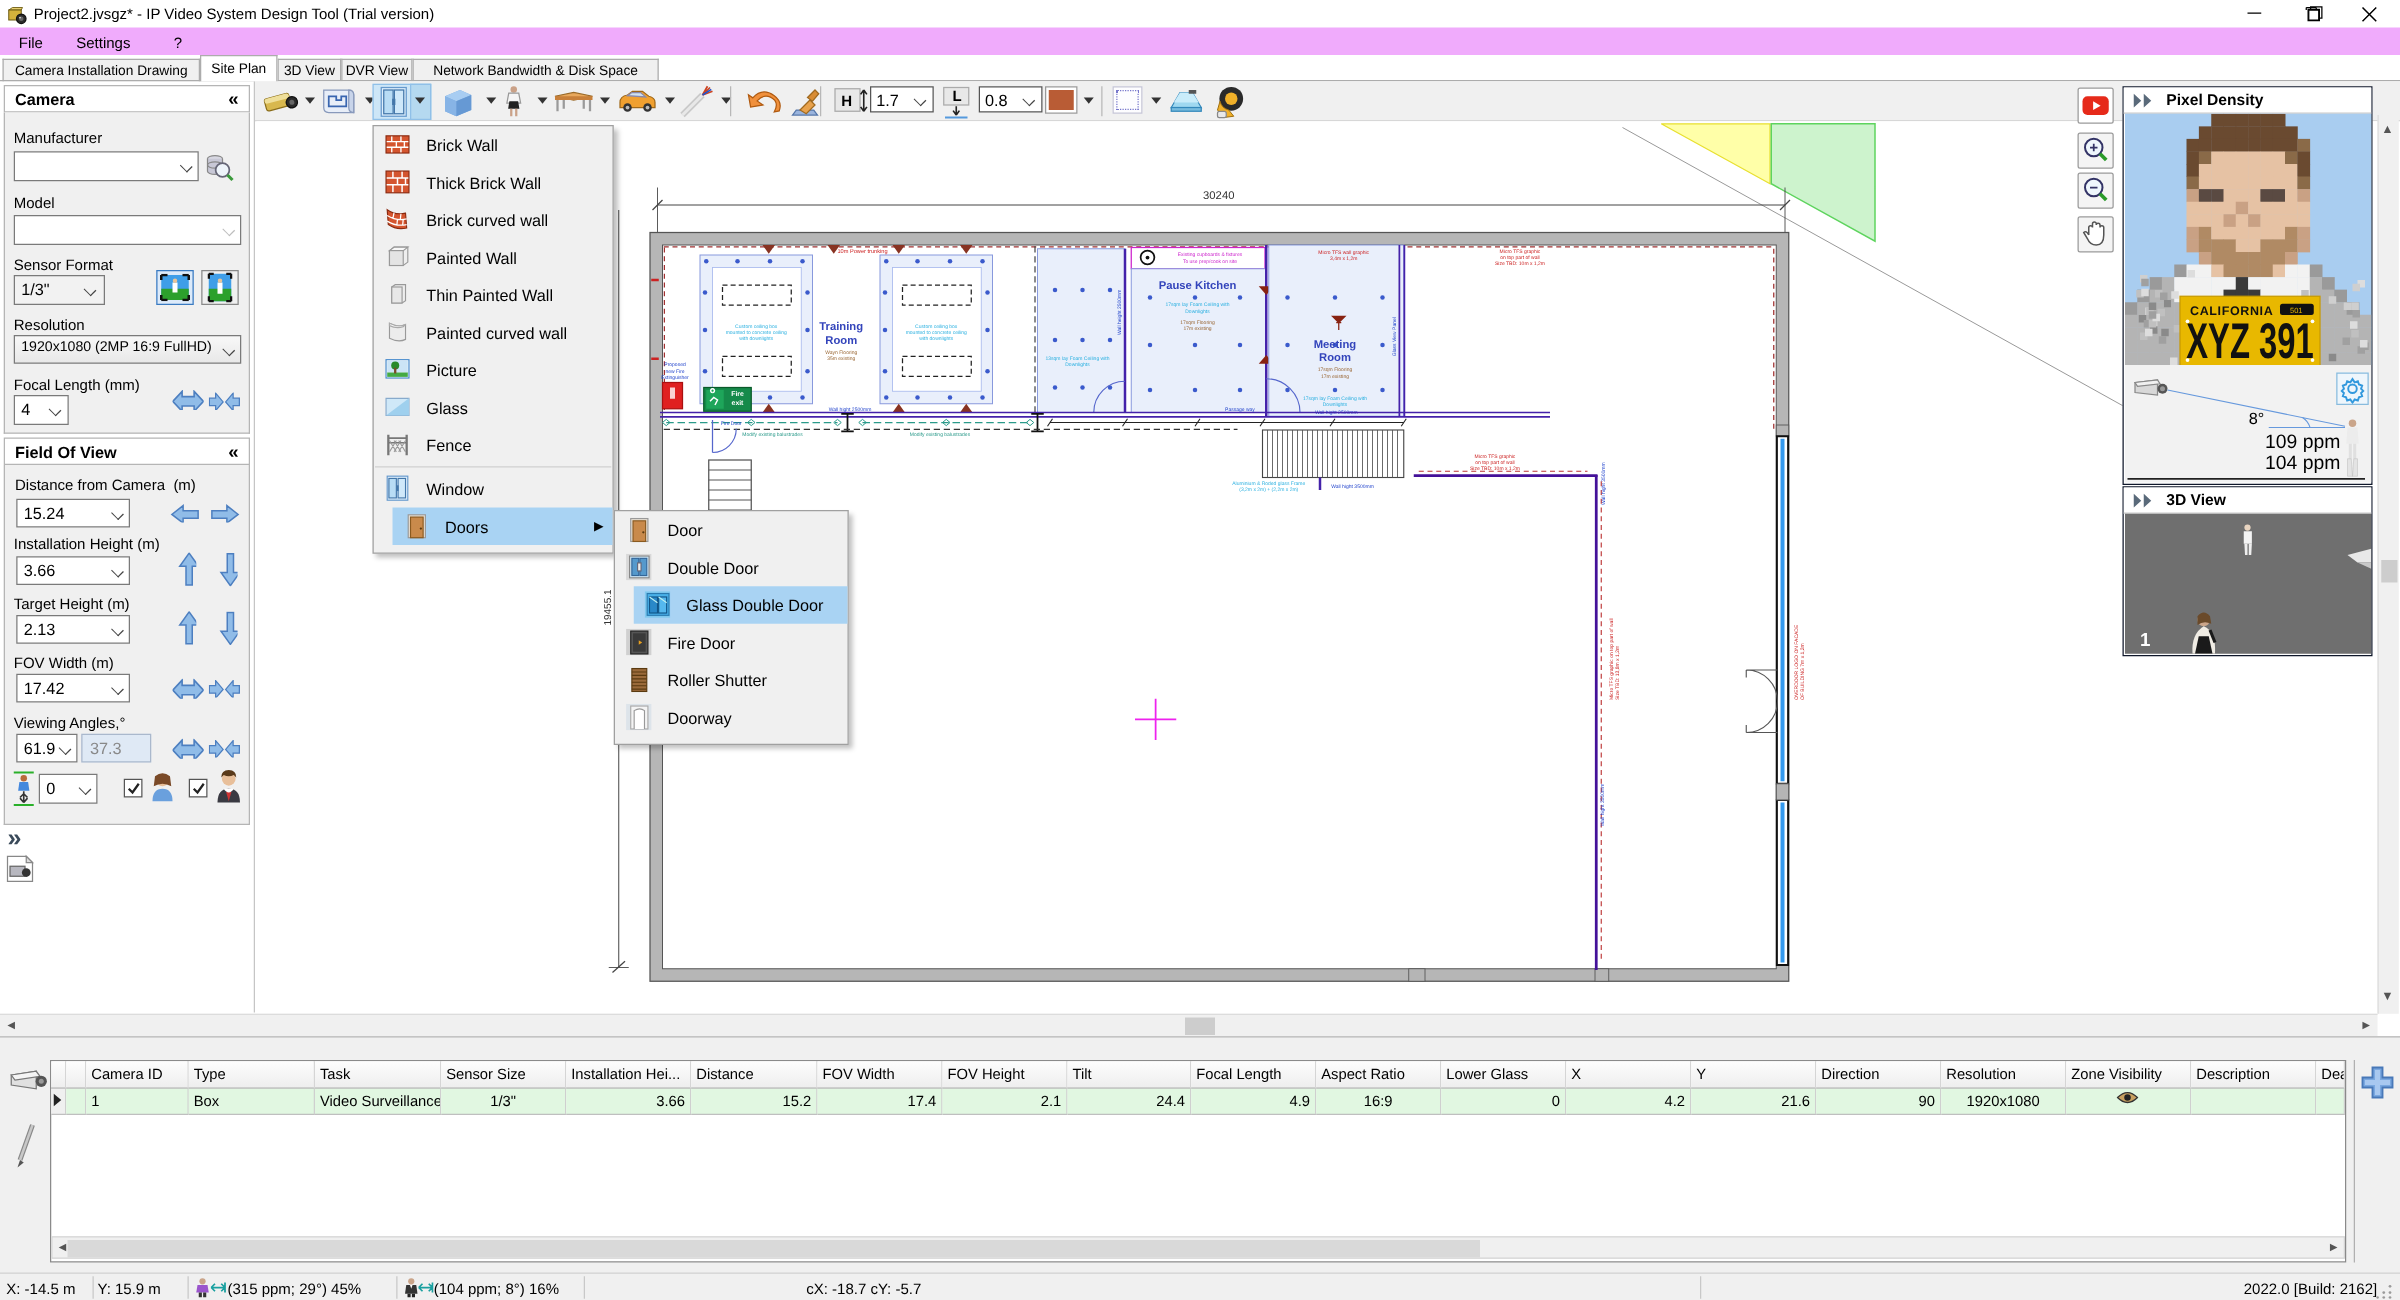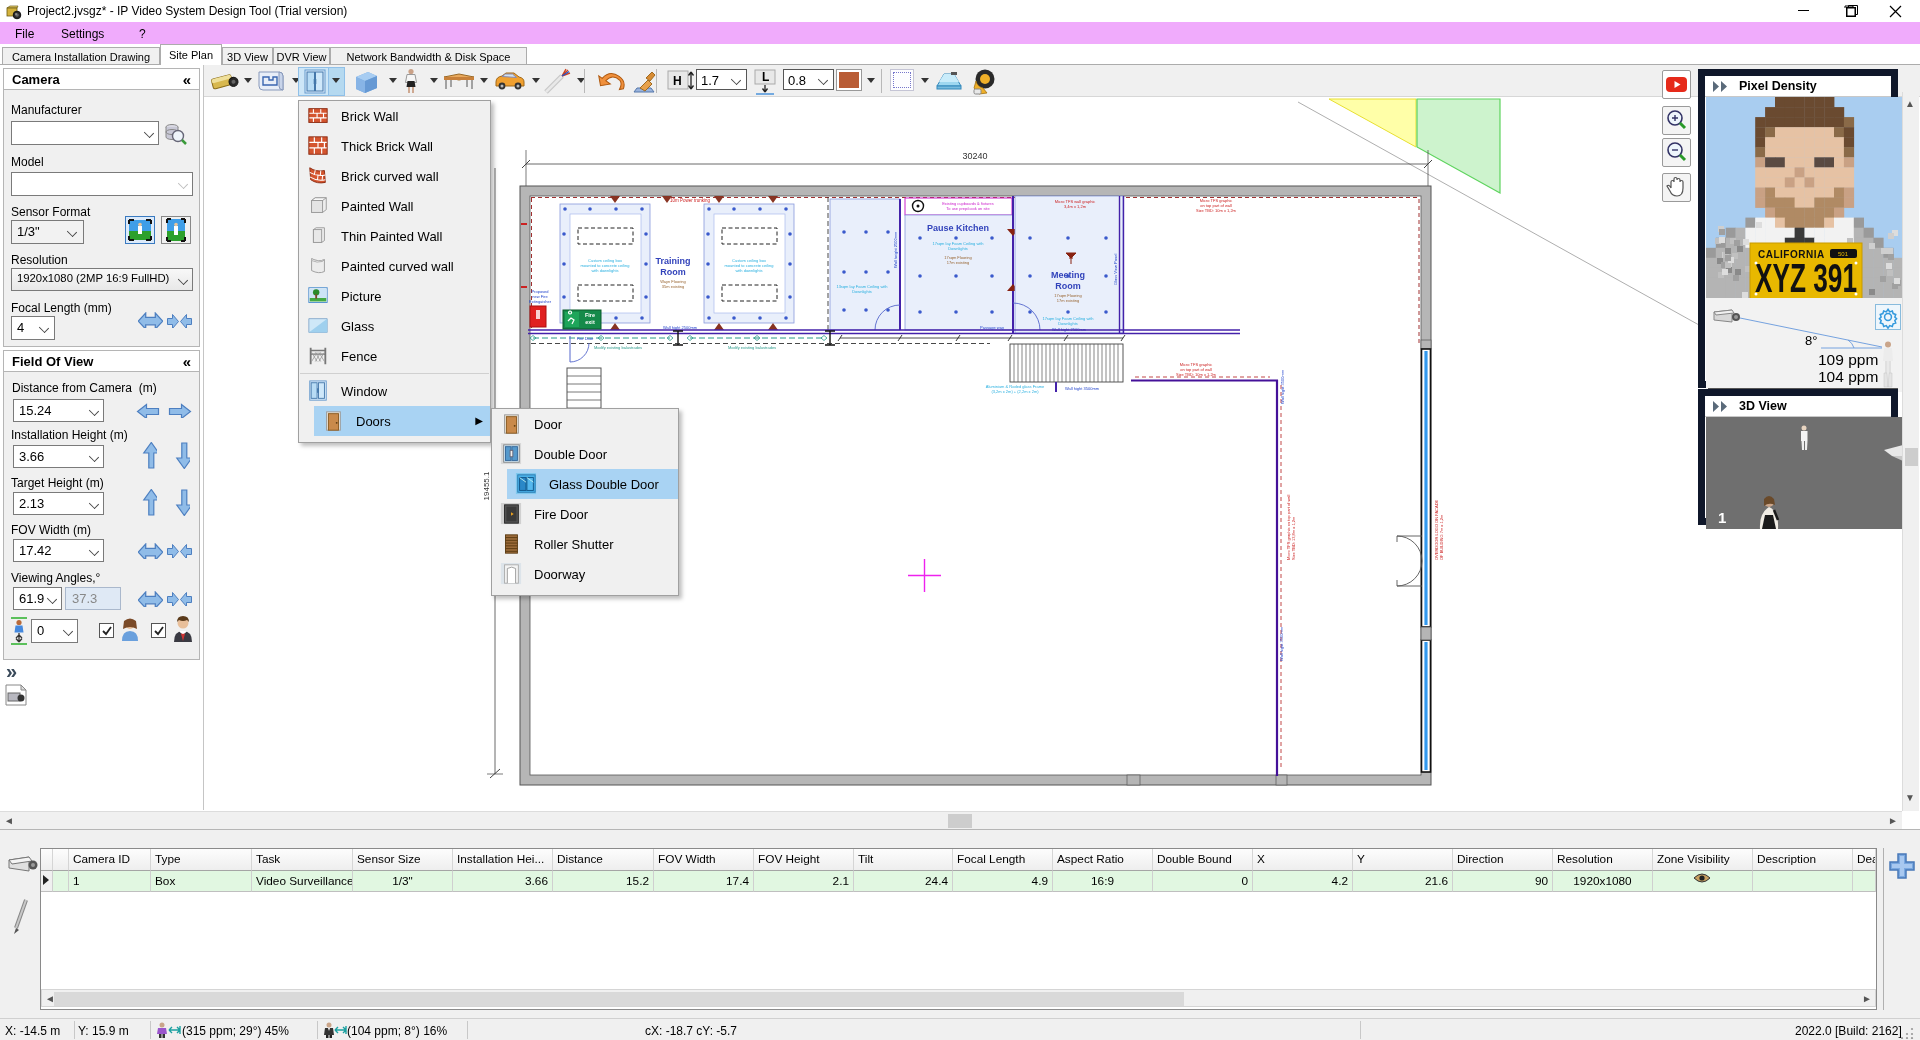--- a/index.html
+++ b/index.html
@@ -30,21 +30,21 @@
 .sbthumb { position:absolute; background:#cdcdcd; }
 .sbarr { position:absolute; font-size:10px; color:#555; text-align:center; }
 
 .menu { position:absolute; background:#f0f0f0; border:1px solid #a0a0a0; box-shadow:3px 3px 4px rgba(0,0,0,0.25); z-index:20; }
 .mitem { position:relative; height:30px; font-size:13px; color:#000; }
 .mitem .mic { position:absolute; left:8px; top:4px; width:22px; height:22px; }
 .mitem .mtx { position:absolute; left:42px; top:8px; }
 .msep { height:1px; background:#d0d0d0; margin:2px 1px; }
 .mhl { background:#a9d3f3;margin-left:15px; }
 
-.rpanel { position:absolute; background:#fff; border:7px solid #0f172a; }
+.rpanel { position:absolute; background:#fff; border:1px solid #0f172a; }
 .rphead { position:absolute; left:0; top:0; right:0; height:21px; background:#fff; border-bottom:1px solid #c8c8c8; font-size:12.5px; font-weight:bold; padding:3px 0 0 34px; }
 .fbtn { position:absolute; left:1662px; width:29px; height:29px; background:#f4f4f4; border:1px solid #9a9a9a; border-radius:2px; }
 
 #tablewrap { position:absolute; left:40px; top:848px; width:1837px; height:162px; background:#fff; border:1px solid #8a8a8a; font-size:11.8px; }
 .th { position:absolute; top:0; height:22px; background:linear-gradient(#fdfdfd,#eeeeee); border-right:1px solid #d5d5d5; border-bottom:1px solid #a5a5a5; padding:3px 0 0 4px; overflow:hidden; white-space:nowrap; }
 .td { position:absolute; top:22px; height:21px; background:#e1f7e1; border-right:1px solid #cfcfcf; border-bottom:1px solid #bfbfbf; padding:3px 4px 0 4px; overflow:hidden; white-space:nowrap; }
 #statusbar { position:absolute; left:0; top:1018px; width:1920px; height:22px; background:#f0f0f0; border-top:1px solid #d0d0d0; font-size:12px; }
 #statusbar span { position:absolute; top:5px; }
 .ssep { position:absolute; top:2px; width:1px; height:18px; background:#c8c8c8; }
 </style>
@@ -1218,21 +1218,21 @@
 <div class="th" style="left:110px;width:101px">Type</div>
 <div class="th" style="left:211px;width:101px">Task</div>
 <div class="th" style="left:312px;width:100px">Sensor Size</div>
 <div class="th" style="left:412px;width:100px">Installation Hei...</div>
 <div class="th" style="left:512px;width:101px">Distance</div>
 <div class="th" style="left:613px;width:100px">FOV Width</div>
 <div class="th" style="left:713px;width:100px">FOV Height</div>
 <div class="th" style="left:813px;width:99px">Tilt</div>
 <div class="th" style="left:912px;width:100px">Focal Length</div>
 <div class="th" style="left:1012px;width:100px">Aspect Ratio</div>
-<div class="th" style="left:1112px;width:100px">Double Bound</div>
+<div class="th" style="left:1112px;width:100px">Lower Glass</div>
 <div class="th" style="left:1212px;width:100px">X</div>
 <div class="th" style="left:1312px;width:100px">Y</div>
 <div class="th" style="left:1412px;width:100px">Direction</div>
 <div class="th" style="left:1512px;width:100px">Resolution</div>
 <div class="th" style="left:1612px;width:100px">Zone Visibility</div>
 <div class="th" style="left:1712px;width:100px">Description</div>
 <div class="th" style="left:1812px;width:23px">Dea</div>
 <div class="td" style="left:0px;width:12px;background:#f0f0f0;padding:0"><svg width="10" height="18" viewBox="0 0 10 18">
         <path d="M2 4 l6 5 -6 5 z" fill="#222"></path>
       </svg></div>

